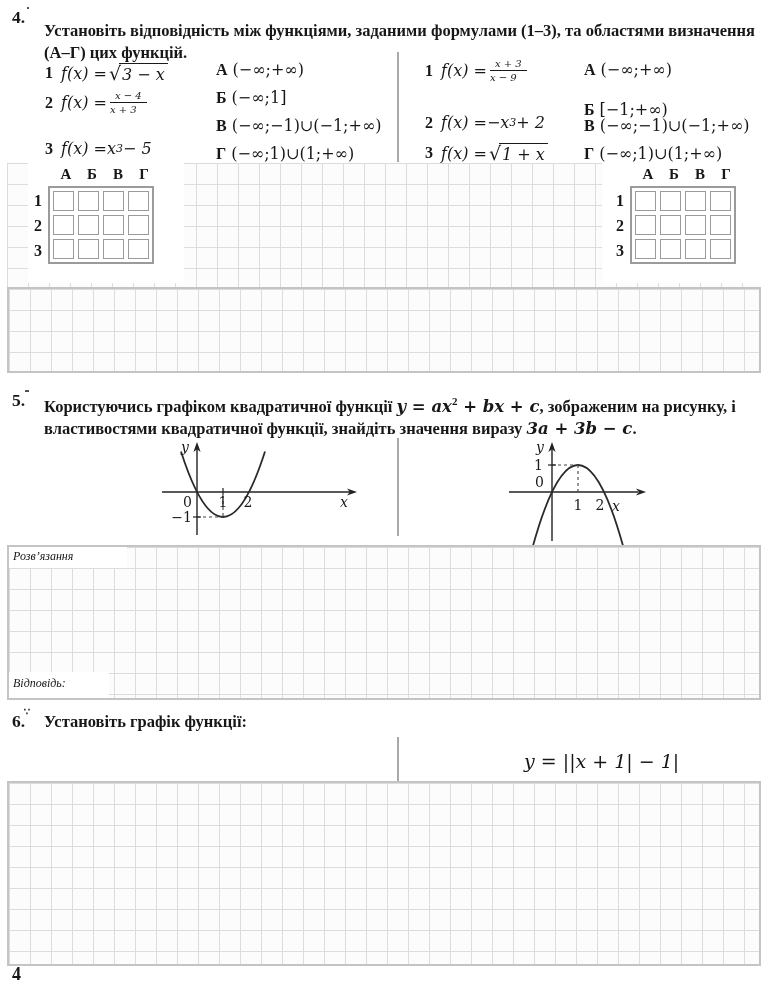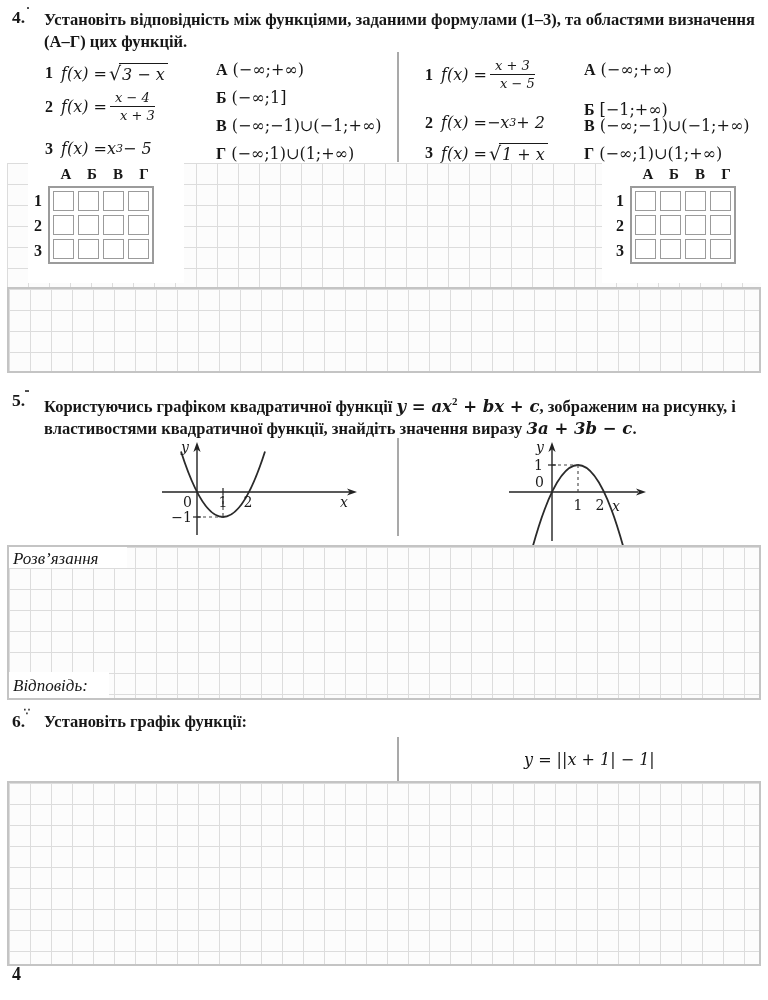--- a/index.html
+++ b/index.html
@@ -13,39 +13,39 @@
   .heading{position:absolute;left:44px;width:712px;font-weight:bold;font-size:16.5px;line-height:22px}
   .heading .m,.m{font-style:italic;font-family:"DejaVu Serif",serif}
   .heading sup{font-size:11px}
 
   
   .frow{position:absolute;display:flex;align-items:center;font-size:16px;
         font-family:"DejaVu Serif",serif}
   .fno{font-weight:bold;font-family:"Liberation Serif",serif;margin-right:8px;font-style:normal}
   .rad{font-size:19px;font-style:normal;margin-left:2px}
   .radbody{border-top:1.5px solid #1a1a1a;padding:1px 3px 0 3px;margin-left:-2px}
-  .frac{display:inline-flex;flex-direction:column;align-items:flex-end;margin-left:3px;font-size:13px}
+  .frac{display:inline-flex;flex-direction:column;align-items:flex-start;margin-left:3px;font-size:10px}
   .fnum{border-bottom:1.4px solid #1a1a1a;padding:0 5px 1px 5px}
   .fden{padding-top:1px}
   .frow sup{font-size:11px;font-style:italic}
 
   .opt{position:absolute;width:185px;height:24px;font-size:16px;
        font-family:"DejaVu Serif",serif;white-space:nowrap}
   .opt b{font-family:"Liberation Serif",serif;font-style:normal;margin-right:5px}
 
   .vdiv{position:absolute;width:2px;background:#a9a9a9}
 
   
   .gridband{position:absolute;background-color:#fcfcfc;
     background-image:linear-gradient(to right,#dcdcdc 1px,transparent 1px),
                      linear-gradient(to bottom,#dcdcdc 1px,transparent 1px);
     background-size:21px 21px}
   .bordered{border:2px solid #c4c4c4}
   .patch{position:absolute;background:#ffffff}
-  .lab{font-style:italic;font-size:17px;font-family:"Liberation Serif",serif;padding:2px 4px;white-space:nowrap}
+  .lab{font-style:italic;font-size:12px;font-family:"Liberation Serif",serif;padding:2px 4px;white-space:nowrap}
 
   
   .tablepanel{position:absolute;background:#ffffff}
   .anstable{display:flex;padding-top:3px}
   .rlcol{width:20px;display:flex;flex-direction:column;align-items:center}
   .rlspacer{height:22px}
   .rl{height:25px;line-height:25px;font-weight:bold;font-size:16px}
   .hdrrow{display:flex;height:20px;margin-left:5px}
   .hc{width:26px;text-align:center;font-weight:bold;font-size:15px}
   .cellwrap{border:2px solid #9b9b9b;padding:3px;display:grid;
@@ -54,21 +54,21 @@
 
   .pageno{position:absolute;left:12px;top:964px;font-weight:bold;font-size:18px}
 
   svg text{font-family:"DejaVu Serif",serif;font-size:14px;fill:#1a1a1a}
   svg .it{font-style:italic}
 </style>
 </head>
 <body>
 
 <div class="tasknum" style="top:7px"><span>4.</span><span class="dots">·</span></div>
-<div class="heading" style="top:9px">Установіть відповідність між функціями, заданими формулами (1–3), та областями визначення (А–Г) цих функцій.</div>
+<div class="heading" style="top:20px">Установіть відповідність між функціями, заданими формулами (1–3), та областями визначення (А–Г) цих функцій.</div>
 
 <div class="frow" style="left:45px;top:62px">
   <span class="fno">1</span>
   <span class="m">f(x) = </span>
   <span class="rad">√</span>
   <span class="radbody m">3 − x</span>
 </div>
 <div class="frow" style="left:45px;top:90px">
   <span class="fno">2</span>
   <span class="m">f(x) = </span>
@@ -91,21 +91,21 @@
 <div class="opt" style="left:216px;top:116px"><b>В</b><span>(−∞;−1)∪(−1;+∞)</span></div>
 <div class="opt" style="left:216px;top:144px"><b>Г</b><span>(−∞;1)∪(1;+∞)</span></div>
 
 <div class="vdiv" style="left:397px;top:52px;height:110px"></div>
 
 <div class="frow" style="left:425px;top:58px">
   <span class="fno">1</span>
   <span class="m">f(x) = </span>
   <span class="frac m">
       <span class="fnum">x + 3</span>
-      <span class="fden">x − 5</span>
+      <span class="fden">x − 9</span>
     </span>
 </div>
 <div class="frow" style="left:425px;top:113px">
   <span class="fno">2</span>
   <span class="m">f(x) = </span>
   <span class="m">−x</span>
     <sup>3</sup>
     <span class="m"> + 2</span>
 </div>
 <div class="frow" style="left:425px;top:142px">
@@ -239,19 +239,19 @@
   </div>
 </div>
 
 <div class="tasknum" style="top:711px"><span>6.</span><span class="dots" style="font-size:10px;top:-5px">∵</span></div>
 <div class="heading" style="top:711px">Установіть графік функції:</div>
 
 <div class="frow" style="left:188px;top:786px;font-size:16.5px">
     <span class="m">y = ||x − 1| − 1|</span>
   </div>
 <div class="vdiv" style="left:397px;top:737px;height:46px"></div>
-<div class="frow" style="left:524px;top:750px;font-size:16px">
+<div class="frow" style="left:524px;top:750px;font-size:19px">
     <span class="m">y = ||x + 1| − 1|</span>
   </div>
 
 <div class="gridband bordered" style="left:7px;top:781px;width:750px;height:181px"></div>
 
 <div class="pageno">4</div>
 
 </body></html>

